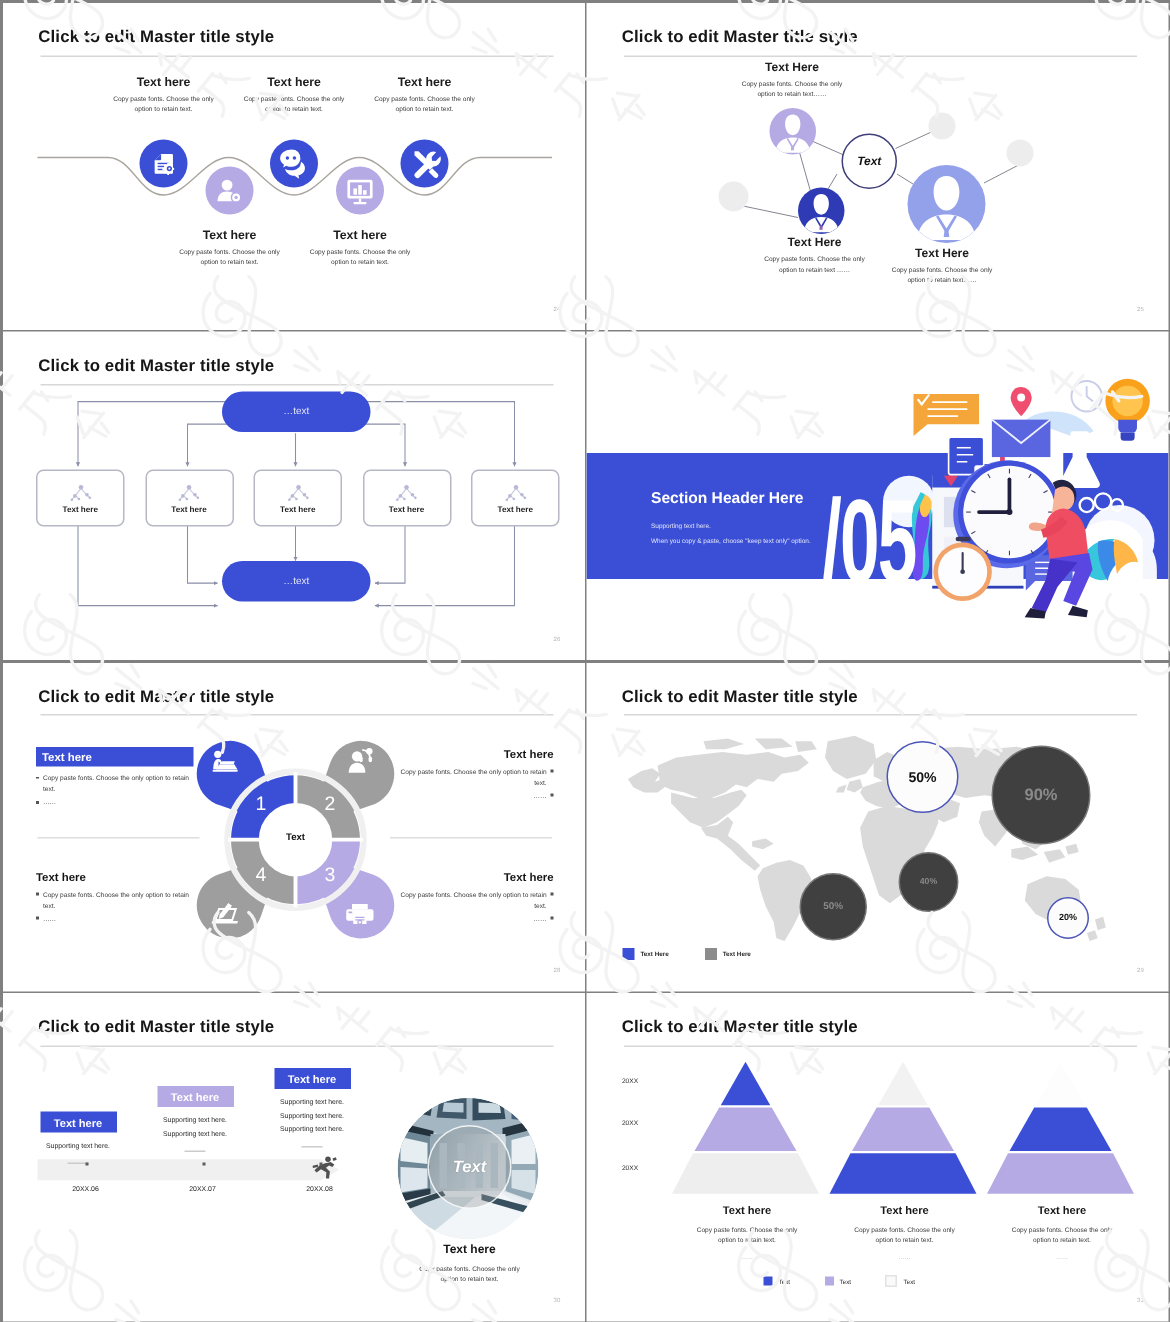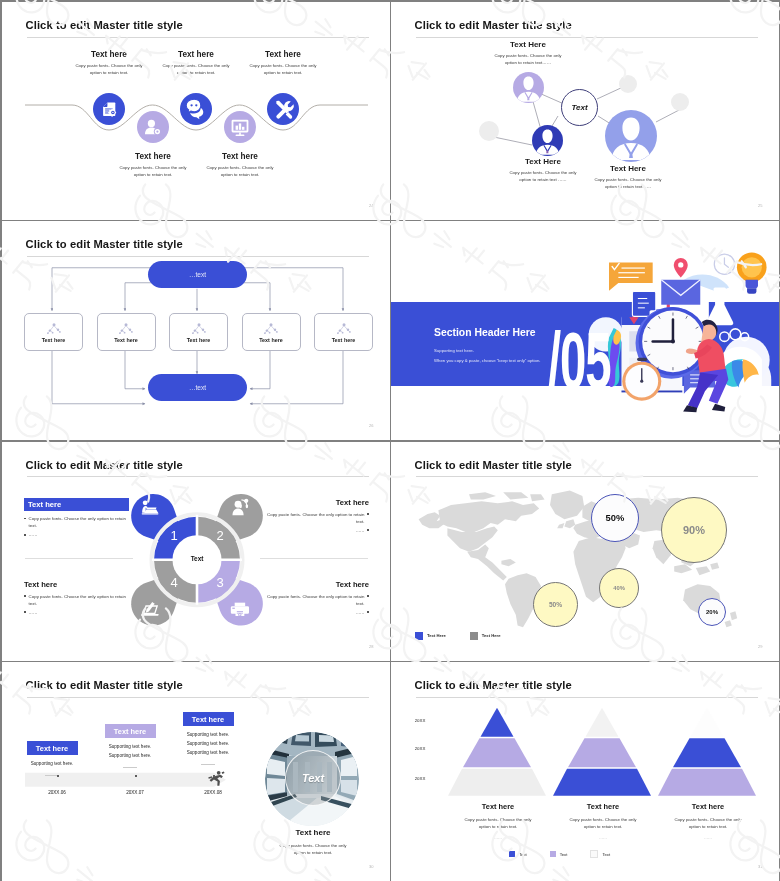--- a/index.html
+++ b/index.html
@@ -62,21 +62,21 @@
   .s5hl{font-size:7.6px;font-weight:bold;color:#ffffff;background:#3a4fd6;display:block;
         padding:2.4px 4px;margin-bottom:4px;}
   .s5li{font-size:4.4px;color:#3a3a3a;line-height:1.6;display:flex;gap:3px;margin-bottom:2px;}
   .s5li.r{justify-content:flex-end;}
   .s5li .bl{width:1.6px;height:1.6px;background:#555;flex:0 0 1.6px;margin-top:2.6px;}
   .s5divider{position:absolute;height:1px;background:#dedede;}
 
   
   .s6b{position:absolute;border-radius:50%;display:flex;align-items:center;justify-content:center;}
   .s6b.blue{border:0.9px solid #4b55b8;background:#fcfcfd;}
-  .s6b.gray{border:0.9px solid #767676;background:#fef9c3;}
+  .s6b.gray{border:0.9px solid #767676;background:#404040;}
   .s6b span{font-weight:bold;color:#111;}
   .s6legend{position:absolute;left:24px;bottom:21px;display:flex;gap:24px;}
   .s6li{display:flex;align-items:center;gap:4px;font-size:4.2px;color:#2a2a2a;font-weight:bold;}
   .s6li .sw{width:8px;height:8px;display:block;}
 
   
   .s7step{position:absolute;width:72px;text-align:center;}
   .s7tag{font-size:7.4px;font-weight:bold;padding:2.6px 0;display:block;width:51px;text-align:center;margin:0 auto 5px auto;}
   .s7sup{font-size:4.6px;color:#1f1f1f;line-height:1.95;}
   .s7dots{width:14px;height:1px;background:#cbcbcb;margin:6px auto 0 auto;}

